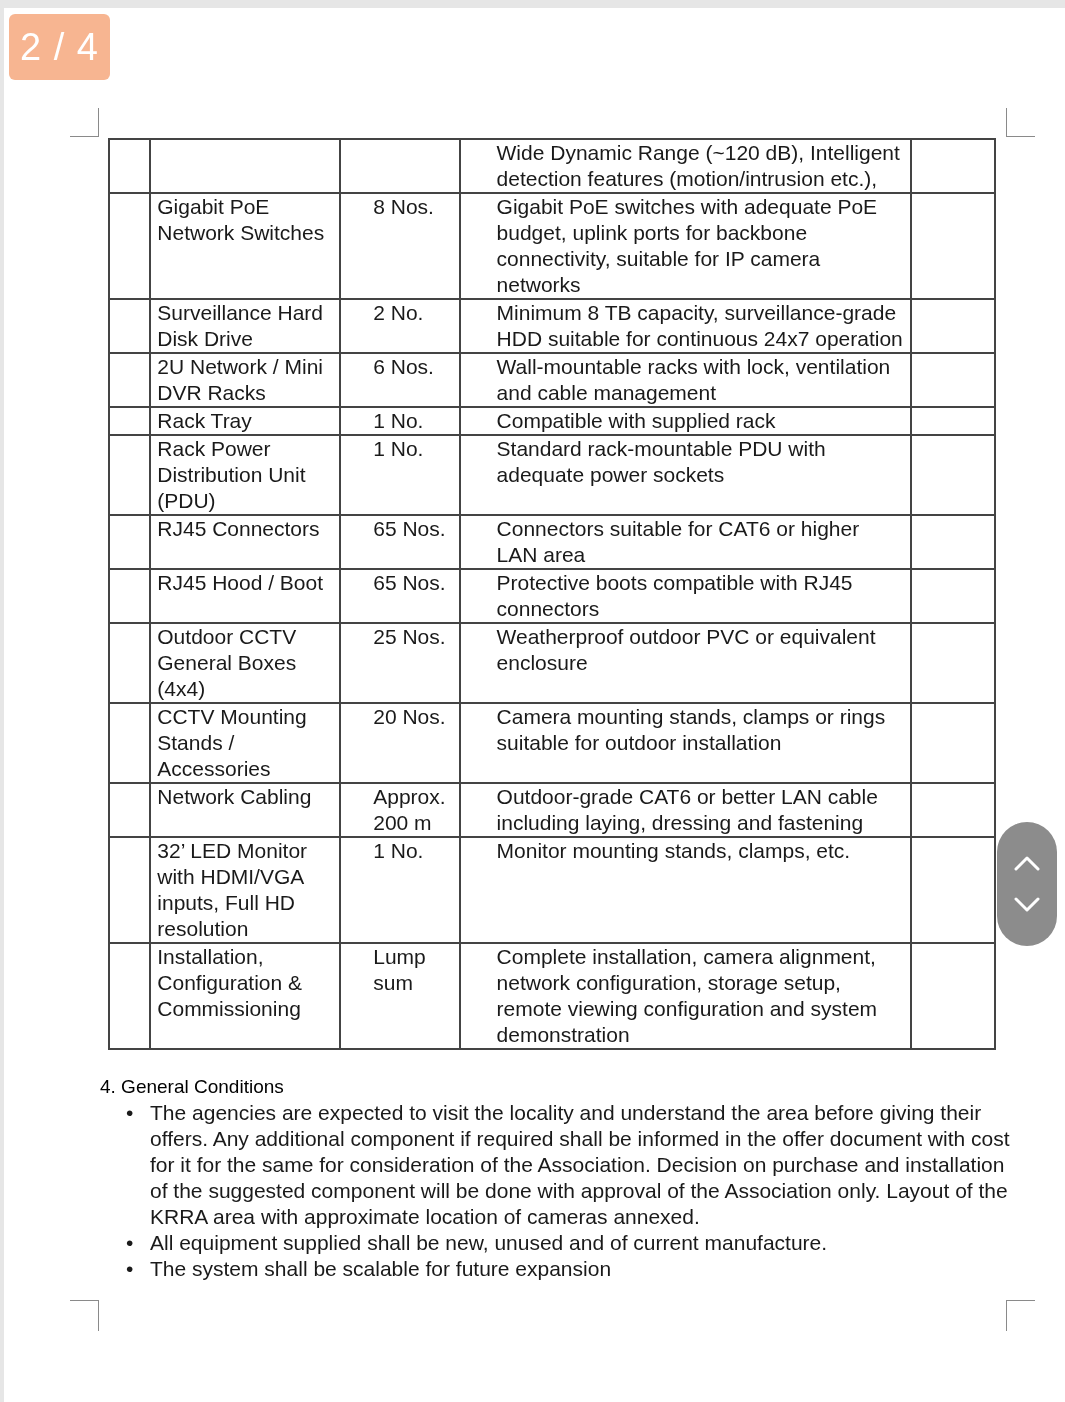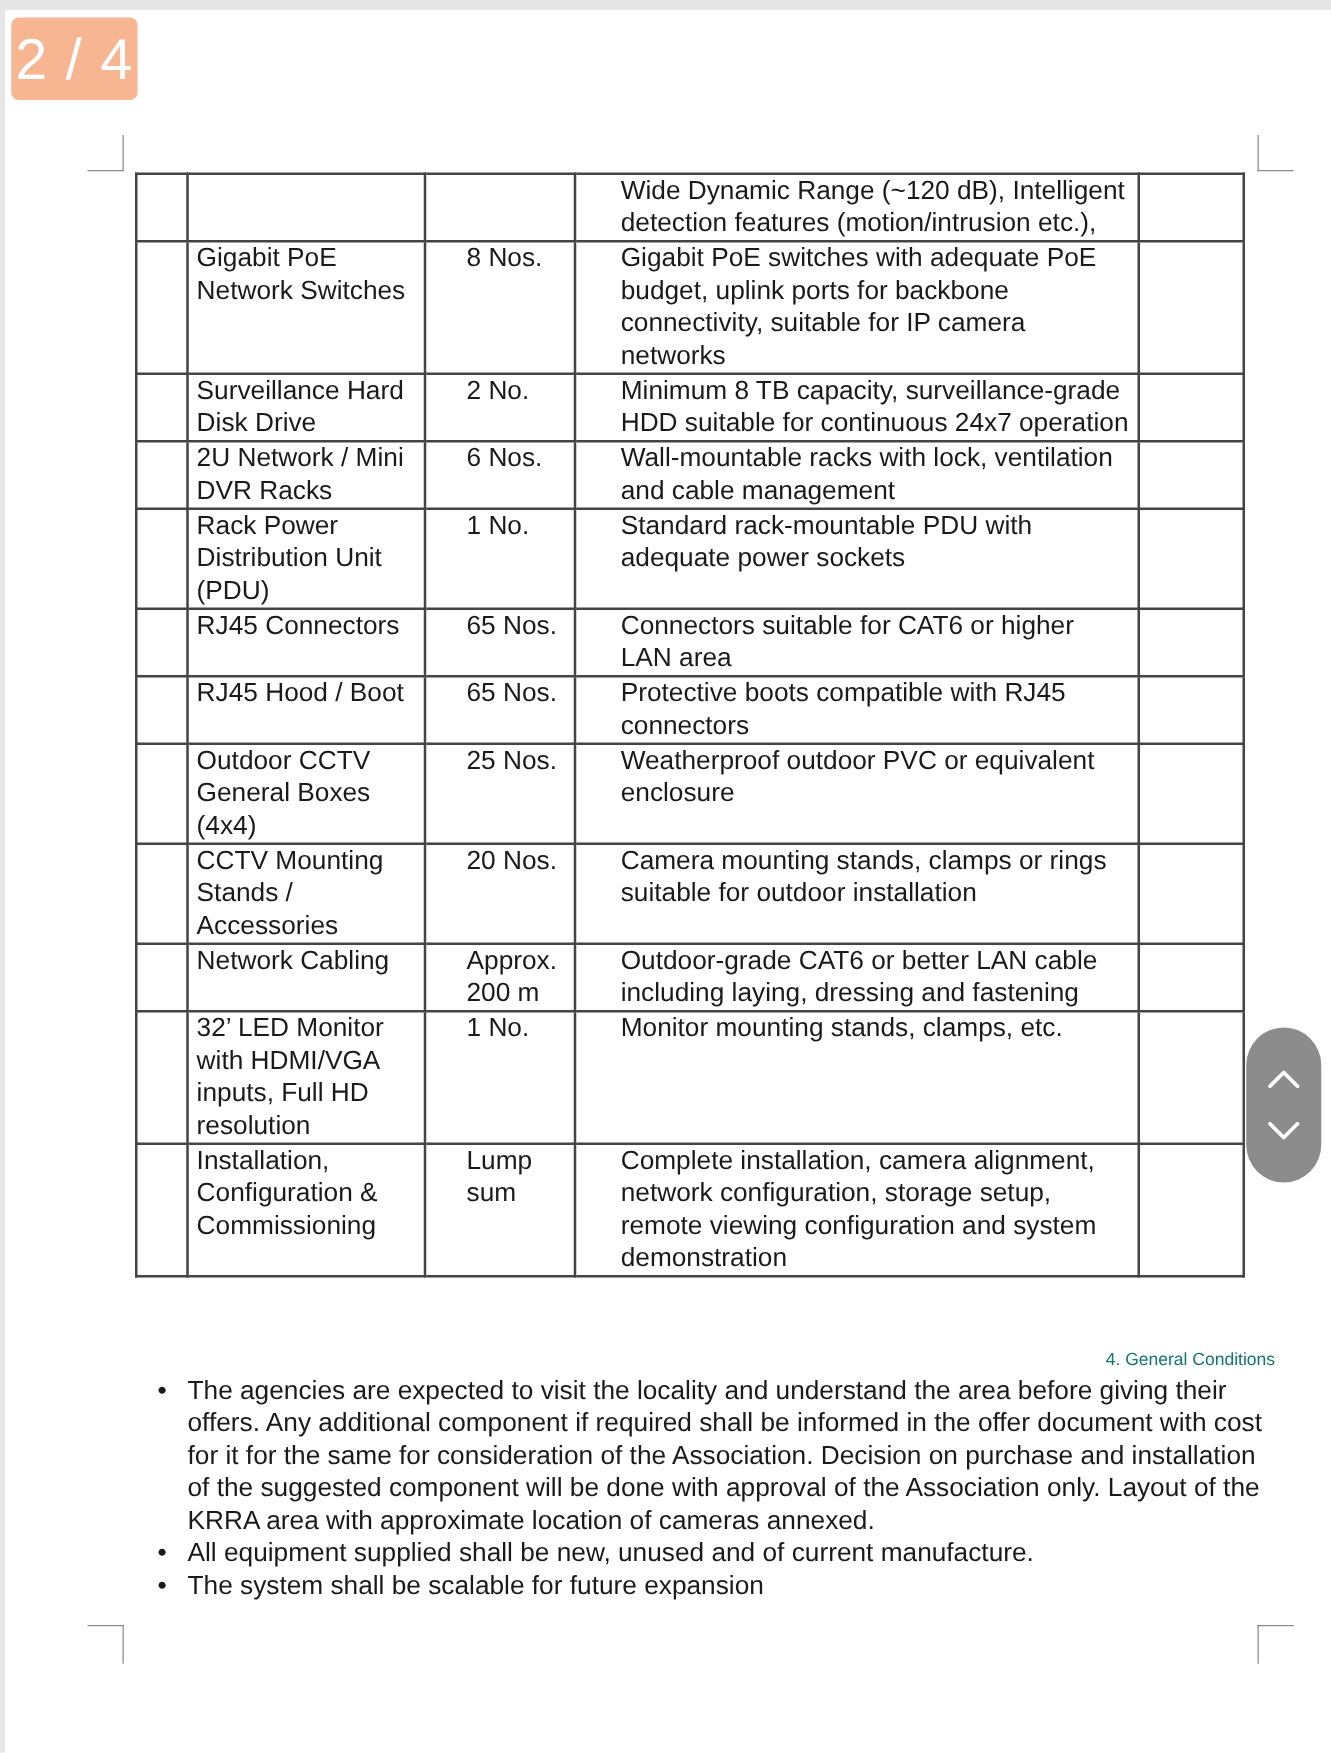--- a/index.html
+++ b/index.html
@@ -1,35 +1,35 @@
 <!DOCTYPE html>
 <html><head>
 <meta charset="utf-8">
 <style>
   html,body{margin:0;padding:0;}
   body{width:1065px;height:1402px;background:#ffffff;position:relative;overflow:hidden;font-family:"Liberation Sans","DejaVu Sans",sans-serif;color:#1a1a1a;}
   .top-strip{position:absolute;left:0;top:0;width:1065px;height:8px;background:#e6e6e6;}
   .left-strip{position:absolute;left:0;top:0;width:4px;height:1402px;background:#e6e6e6;}
-  .page-badge{position:absolute;left:9px;top:14px;width:101px;height:66px;border-radius:6px;background:#f7b591;color:#fff;font-size:46px;display:flex;align-items:center;justify-content:center;letter-spacing:1px;}
+  .page-badge{position:absolute;left:9px;top:14px;width:101px;height:66px;border-radius:6px;background:#f7b591;color:#fff;font-size:38px;display:flex;align-items:center;justify-content:center;letter-spacing:1px;}
   .crop{position:absolute;border-color:#8a8a8a;border-style:solid;border-width:0;}
   .crop.tl{left:70px;top:108px;width:28px;height:28px;border-right-width:1px;border-bottom-width:1px;}
   .crop.tr{left:1006px;top:108px;width:28px;height:28px;border-left-width:1px;border-bottom-width:1px;}
   .crop.bl{left:70px;top:1300px;width:28px;height:30px;border-right-width:1px;border-top-width:1px;}
   .crop.br{left:1006px;top:1300px;width:28px;height:30px;border-left-width:1px;border-top-width:1px;}
 
   table.spec{position:absolute;left:108px;top:138px;width:888px;border-collapse:collapse;font-size:21px;line-height:26px;}
   table.spec td{border:2px solid #444;padding:0 6px;vertical-align:top;}
   table.spec td.c0{width:43px;padding:0;}
   table.spec td.c1{width:179px;border-radius:11px;}
   table.spec td.c2{width:80px;padding-left:32px;}
   table.spec td.c3{width:431px;padding-left:36px;}
   table.spec td.c4{width:90px;padding:0;}
 
   .conditions{position:absolute;left:100px;top:1074px;width:920px;font-size:21px;line-height:26px;}
-  .cond-title{color:#0f766e;font-size:14px;text-align:right;}
+  .cond-title{color:#000000;font-size:19px;}
   .cond-list{margin:0;padding:0;list-style:none;}
   .cond-list li{position:relative;padding-left:50px;}
   .cond-list li .bullet{position:absolute;left:26px;top:0;}
 
   .scroll-ctrl{position:absolute;left:997px;top:822px;width:60px;height:124px;border-radius:30px;background:#8c8c8c;display:flex;flex-direction:column;align-items:center;justify-content:center;gap:12px;}
   .scroll-ctrl .arrow{width:36px;height:30px;display:flex;align-items:center;justify-content:center;}
 </style>
 </head>
 <body>
 
@@ -66,20 +66,27 @@
       <td class="c1">Surveillance Hard Disk Drive</td>
       <td class="c2">2 No.</td>
       <td class="c3">Minimum 8 TB capacity, surveillance-grade HDD suitable for continuous 24x7 operation</td>
       <td class="c4"></td>
     </tr>
     <tr style="height:52px">
       <td class="c0"></td>
       <td class="c1">2U Network / Mini DVR Racks</td>
       <td class="c2">6 Nos.</td>
       <td class="c3">Wall-mountable racks with lock, ventilation and cable management</td>
+      <td class="c4"></td>
+    </tr>
+    <tr style="height:26px">
+      <td class="c0"></td>
+      <td class="c1">Rack Tray</td>
+      <td class="c2">1 No.</td>
+      <td class="c3">Compatible with supplied rack</td>
       <td class="c4"></td>
     </tr>
     <tr style="height:78px">
       <td class="c0"></td>
       <td class="c1">Rack Power Distribution Unit (PDU)</td>
       <td class="c2">1 No.</td>
       <td class="c3">Standard rack-mountable PDU with adequate power sockets</td>
       <td class="c4"></td>
     </tr>
     <tr style="height:52px">

